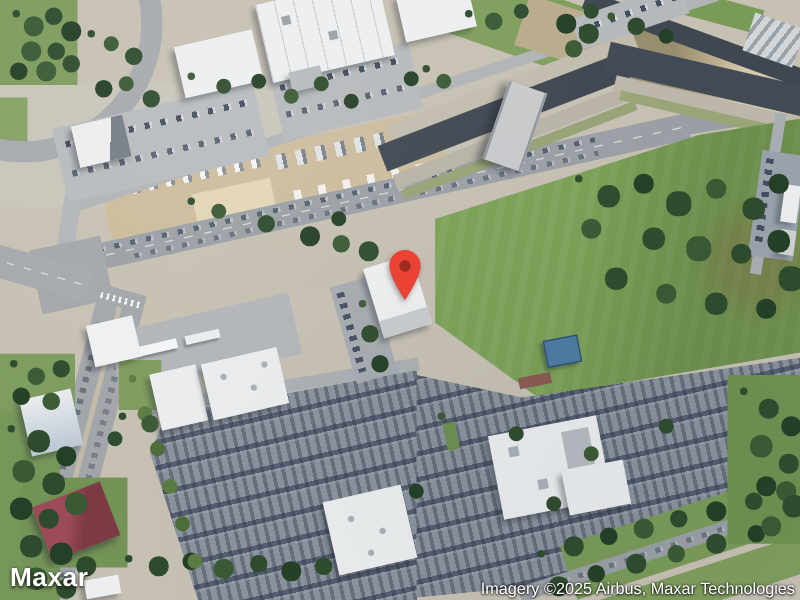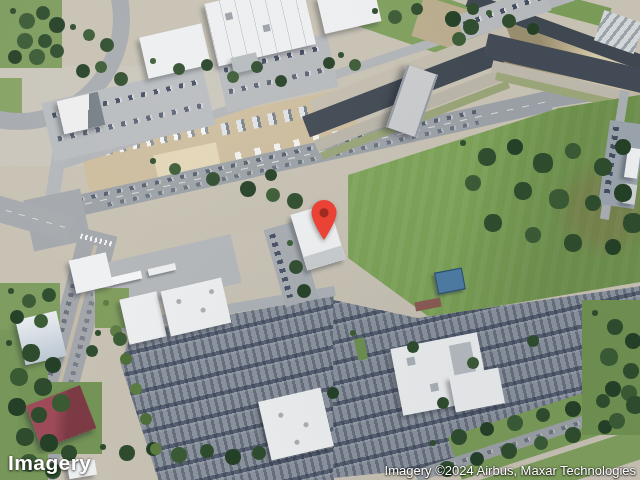--- a/index.html
+++ b/index.html
@@ -177,16 +177,16 @@
   <div class="tc" style="left:95px;top:330px;box-shadow:22px 6px 0 4px #3a5a34,-6px 18px 0 3px #2e4c2d;"></div>
   <div class="tc" style="left:338px;top:52px;box-shadow:14px 10px 0 3px #3a5a34,-12px 8px 0 3px #244026;"></div>
 
   <div class="a" style="left:0;top:0;width:640px;height:480px;pointer-events:none;background:radial-gradient(ellipse at 28% 18%,rgba(255,255,255,.07),transparent 55%),radial-gradient(ellipse at 75% 80%,rgba(40,50,70,.06),transparent 60%);"></div>
 
   <svg viewBox="0 0 28 42" style="position:absolute;left:310px;top:199px;width:28px;height:42px;z-index:50;filter:drop-shadow(-1px 2px 2px rgba(0,0,0,.35));">
     <path d="M14 1C7 1 1.5 6.6 1.5 13.6 1.5 23 14 41 14 41s12.5-18 12.5-27.4C26.5 6.6 21 1 14 1z" fill="#EA4335"></path>
     <circle cx="14" cy="13.8" r="4.6" fill="#9E2B1F"></circle>
   </svg>
 
-  <div id="glogo">Imagery</div>
-  <div id="attr">Imagery ©2024 Airbus, Maxar Technologies</div>
+  <div id="glogo">Maxar</div>
+  <div id="attr">Imagery ©2025 Airbus, Maxar Technologies</div>
 
 </div>
 
 </body></html>

